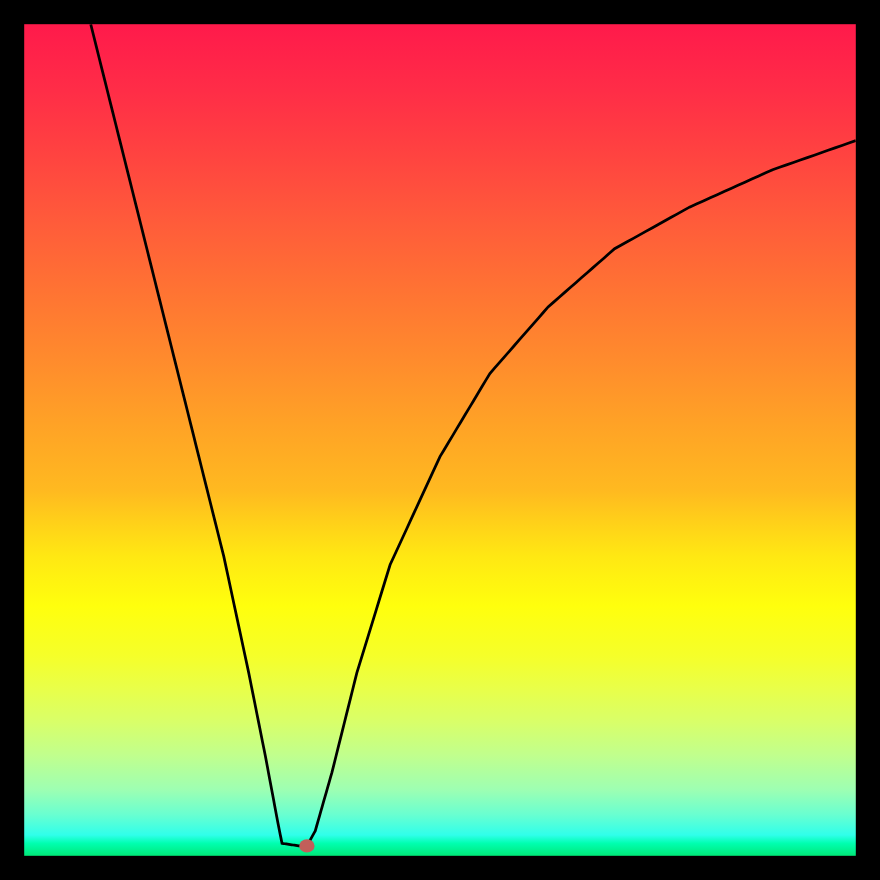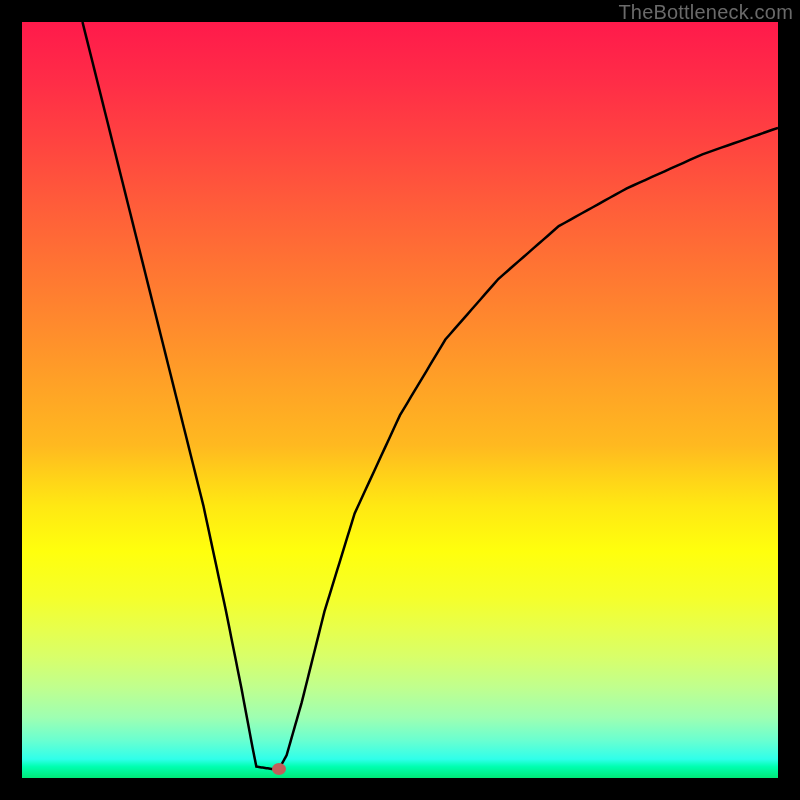--- a/index.html
+++ b/index.html
@@ -71,20 +71,19 @@
     background: #c25f5a;
     border-radius: 50%;
     z-index: 6;
     transform: translate(-50%, -50%);
   }
 </style>
 </head>
 <body>
 
 <div class="chart-container">
-  <div class="watermark">TheBottleneck.com</div>
   <div class="plot-area">
     <svg class="curve-svg" viewBox="0 0 756 756" preserveAspectRatio="none">
       <path id="curve-path" d="M60.48 0.00 L63.00 10.08 L65.52 20.16 L68.04 30.24 L70.56 40.32 L73.08 50.40 L75.60 60.48 L78.12 70.56 L80.64 80.64 L83.16 90.72 L85.68 100.80 L88.20 110.88 L90.72 120.96 L93.24 131.04 L95.76 141.12 L98.28 151.20 L100.80 161.28 L103.32 171.36 L105.84 181.44 L108.36 191.52 L110.88 201.60 L113.40 211.68 L115.92 221.76 L118.44 231.84 L120.96 241.92 L123.48 252.00 L126.00 262.08 L128.52 272.16 L131.04 282.24 L133.56 292.32 L136.08 302.40 L138.60 312.48 L141.12 322.56 L143.64 332.64 L146.16 342.72 L148.68 352.80 L151.20 362.88 L153.72 372.96 L156.24 383.04 L158.76 393.12 L161.28 403.20 L163.80 413.28 L166.32 423.36 L168.84 433.44 L171.36 443.52 L173.88 453.60 L176.40 463.68 L178.92 473.76 L181.44 483.84 L183.33 492.66 L185.22 501.48 L187.11 510.30 L189.00 519.12 L190.89 527.94 L192.78 536.76 L194.67 545.58 L196.56 554.40 L198.45 563.22 L200.34 572.04 L202.23 580.86 L204.12 589.68 L205.38 595.98 L206.64 602.28 L207.90 608.58 L209.16 614.88 L210.42 621.18 L211.68 627.48 L212.94 633.78 L214.20 640.08 L215.46 646.38 L216.72 652.68 L217.98 658.98 L219.24 665.28 L220.19 670.32 L221.13 675.36 L222.08 680.40 L223.02 685.44 L223.97 690.48 L224.91 695.52 L225.86 700.56 L226.80 705.60 L227.75 710.64 L228.69 715.68 L229.64 720.72 L230.58 725.76 L230.90 727.34 L231.21 728.91 L231.53 730.49 L231.84 732.06 L232.16 733.63 L232.47 735.21 L232.78 736.78 L233.10 738.36 L233.42 739.93 L233.73 741.51 L234.04 743.09 L234.36 744.66 L235.62 744.85 L236.88 745.04 L238.14 745.23 L239.40 745.42 L240.66 745.61 L241.92 745.79 L243.18 745.98 L244.44 746.17 L245.70 746.36 L246.96 746.55 L248.22 746.74 L249.48 746.93 L250.11 746.93 L250.74 746.93 L251.37 746.93 L252.00 746.93 L252.63 746.93 L253.26 746.93 L253.89 746.93 L254.52 746.93 L255.15 746.93 L255.78 746.93 L256.41 746.93 L257.04 746.93 L257.67 745.79 L258.30 744.66 L258.93 743.53 L259.56 742.39 L260.19 741.26 L260.82 740.12 L261.45 738.99 L262.08 737.86 L262.71 736.72 L263.34 735.59 L263.97 734.45 L264.60 733.32 L265.86 728.91 L267.12 724.50 L268.38 720.09 L269.64 715.68 L270.90 711.27 L272.16 706.86 L273.42 702.45 L274.68 698.04 L275.94 693.63 L277.20 689.22 L278.46 684.81 L279.72 680.40 L281.61 672.84 L283.50 665.28 L285.39 657.72 L287.28 650.16 L289.17 642.60 L291.06 635.04 L292.95 627.48 L294.84 619.92 L296.73 612.36 L298.62 604.80 L300.51 597.24 L302.40 589.68 L304.92 581.49 L307.44 573.30 L309.96 565.11 L312.48 556.92 L315.00 548.73 L317.52 540.54 L320.04 532.35 L322.56 524.16 L325.08 515.97 L327.60 507.78 L330.12 499.59 L332.64 491.40 L336.42 483.21 L340.20 475.02 L343.98 466.83 L347.76 458.64 L351.54 450.45 L355.32 442.26 L359.10 434.07 L362.88 425.88 L366.66 417.69 L370.44 409.50 L374.22 401.31 L378.00 393.12 L381.78 386.82 L385.56 380.52 L389.34 374.22 L393.12 367.92 L396.90 361.62 L400.68 355.32 L404.46 349.02 L408.24 342.72 L412.02 336.42 L415.80 330.12 L419.58 323.82 L423.36 317.52 L427.77 312.48 L432.18 307.44 L436.59 302.40 L441.00 297.36 L445.41 292.32 L449.82 287.28 L454.23 282.24 L458.64 277.20 L463.05 272.16 L467.46 267.12 L471.87 262.08 L476.28 257.04 L481.32 252.63 L486.36 248.22 L491.40 243.81 L496.44 239.40 L501.48 234.99 L506.52 230.58 L511.56 226.17 L516.60 221.76 L521.64 217.35 L526.68 212.94 L531.72 208.53 L536.76 204.12 L542.43 200.97 L548.10 197.82 L553.77 194.67 L559.44 191.52 L565.11 188.37 L570.78 185.22 L576.45 182.07 L582.12 178.92 L587.79 175.77 L593.46 172.62 L599.13 169.47 L604.80 166.32 L611.10 163.49 L617.40 160.65 L623.70 157.81 L630.00 154.98 L636.30 152.14 L642.60 149.31 L648.90 146.48 L655.20 143.64 L661.50 140.81 L667.80 137.97 L674.10 135.13 L680.40 132.30 L686.70 130.09 L693.00 127.89 L699.30 125.69 L705.60 123.48 L711.90 121.28 L718.20 119.07 L724.50 116.87 L730.80 114.66 L737.10 112.46 L743.40 110.25 L749.70 108.05 L756.00 105.84 " stroke="#000" stroke-width="2.5" fill="none"></path>
     </svg>
     <div class="marker" id="marker-dot" style="left: 257.04px; top: 746.928px; background: rgb(194, 95, 90);"></div>
   </div>
 </div>
 
 </body></html>

